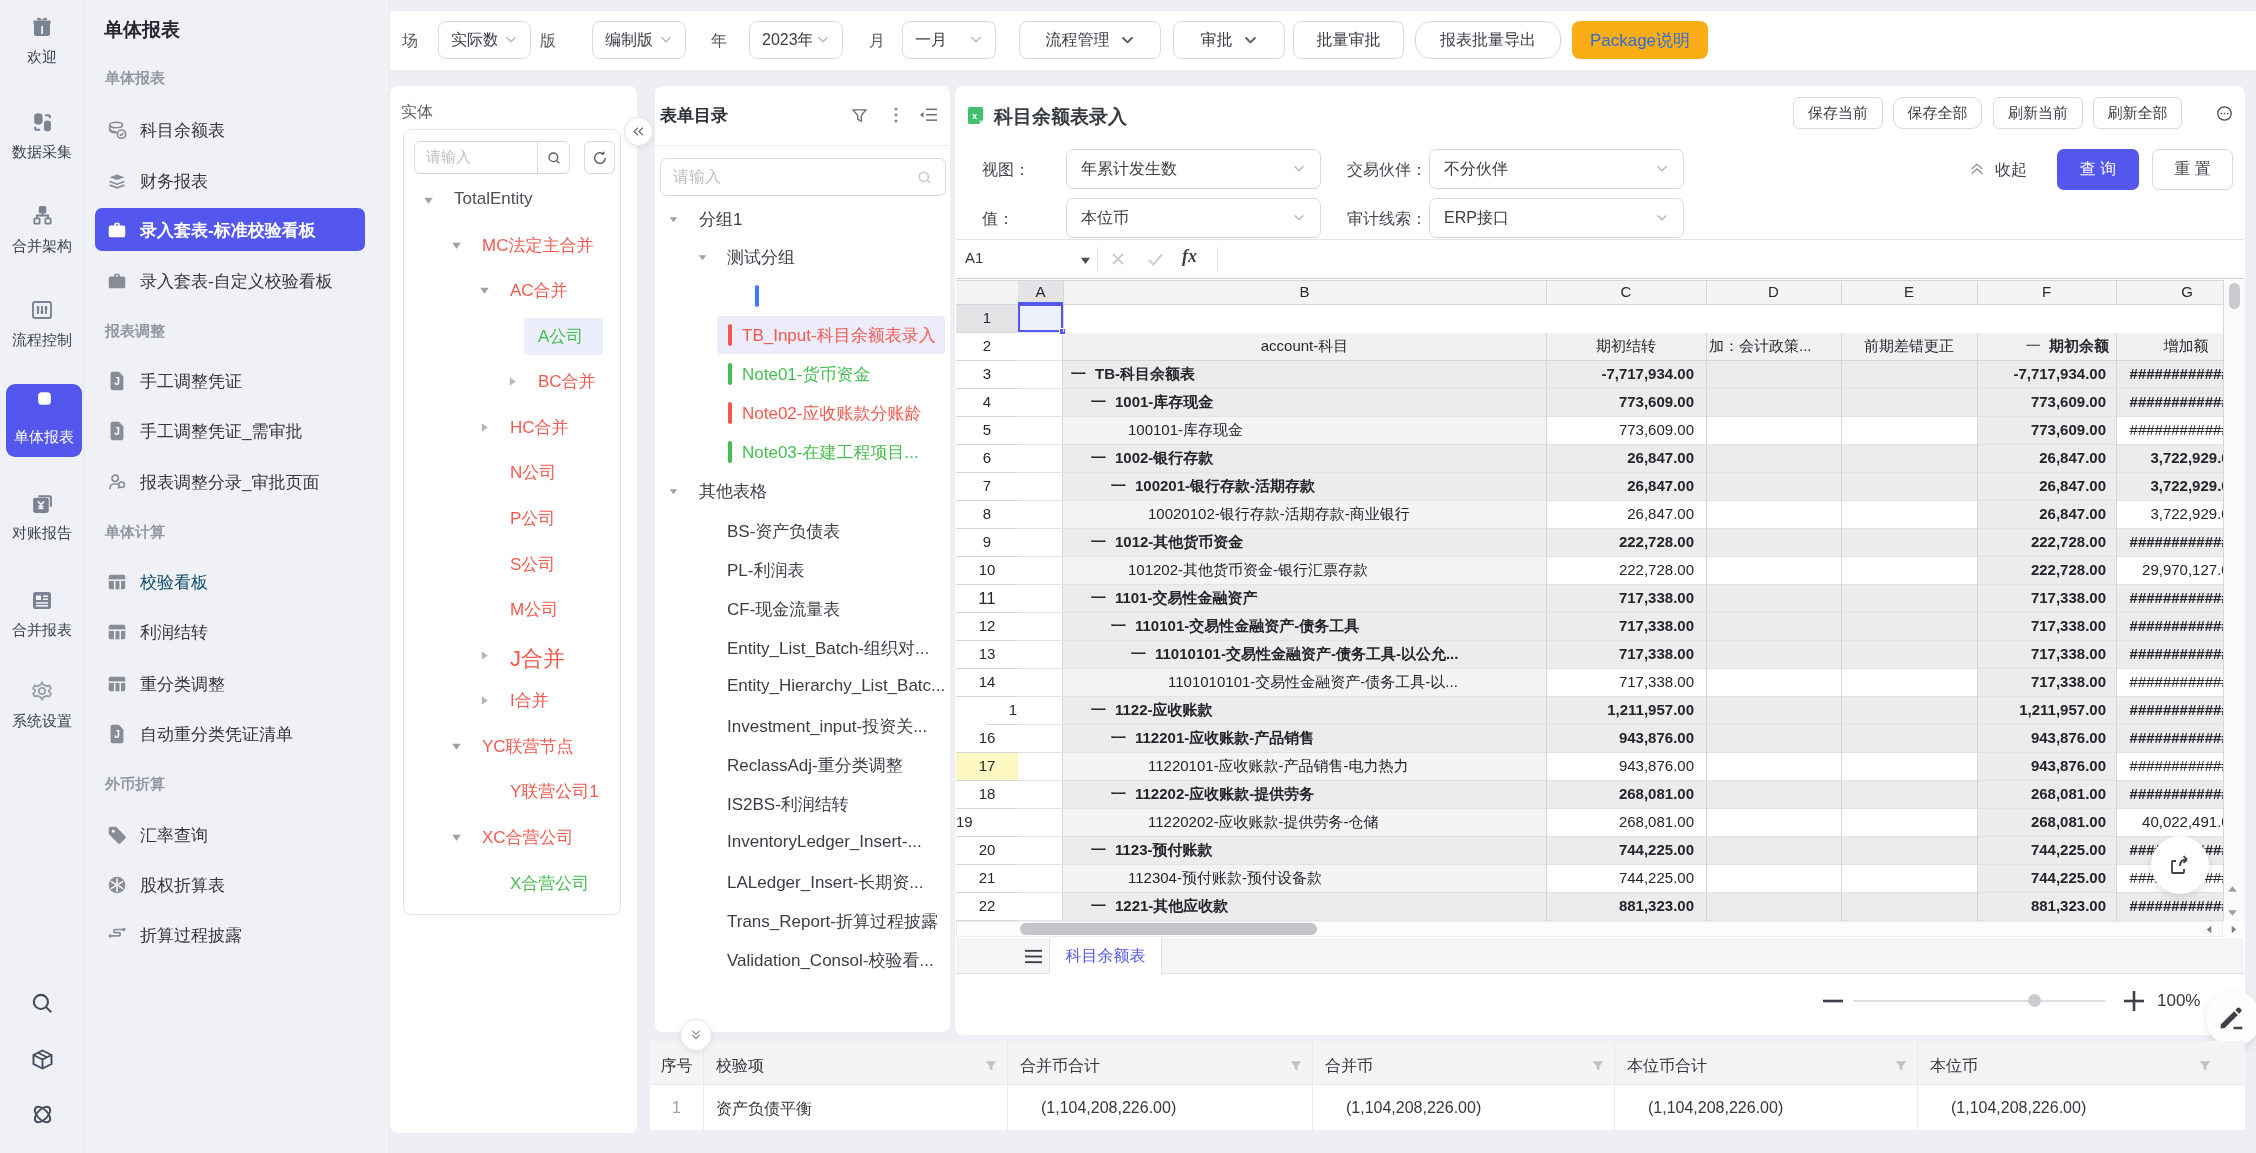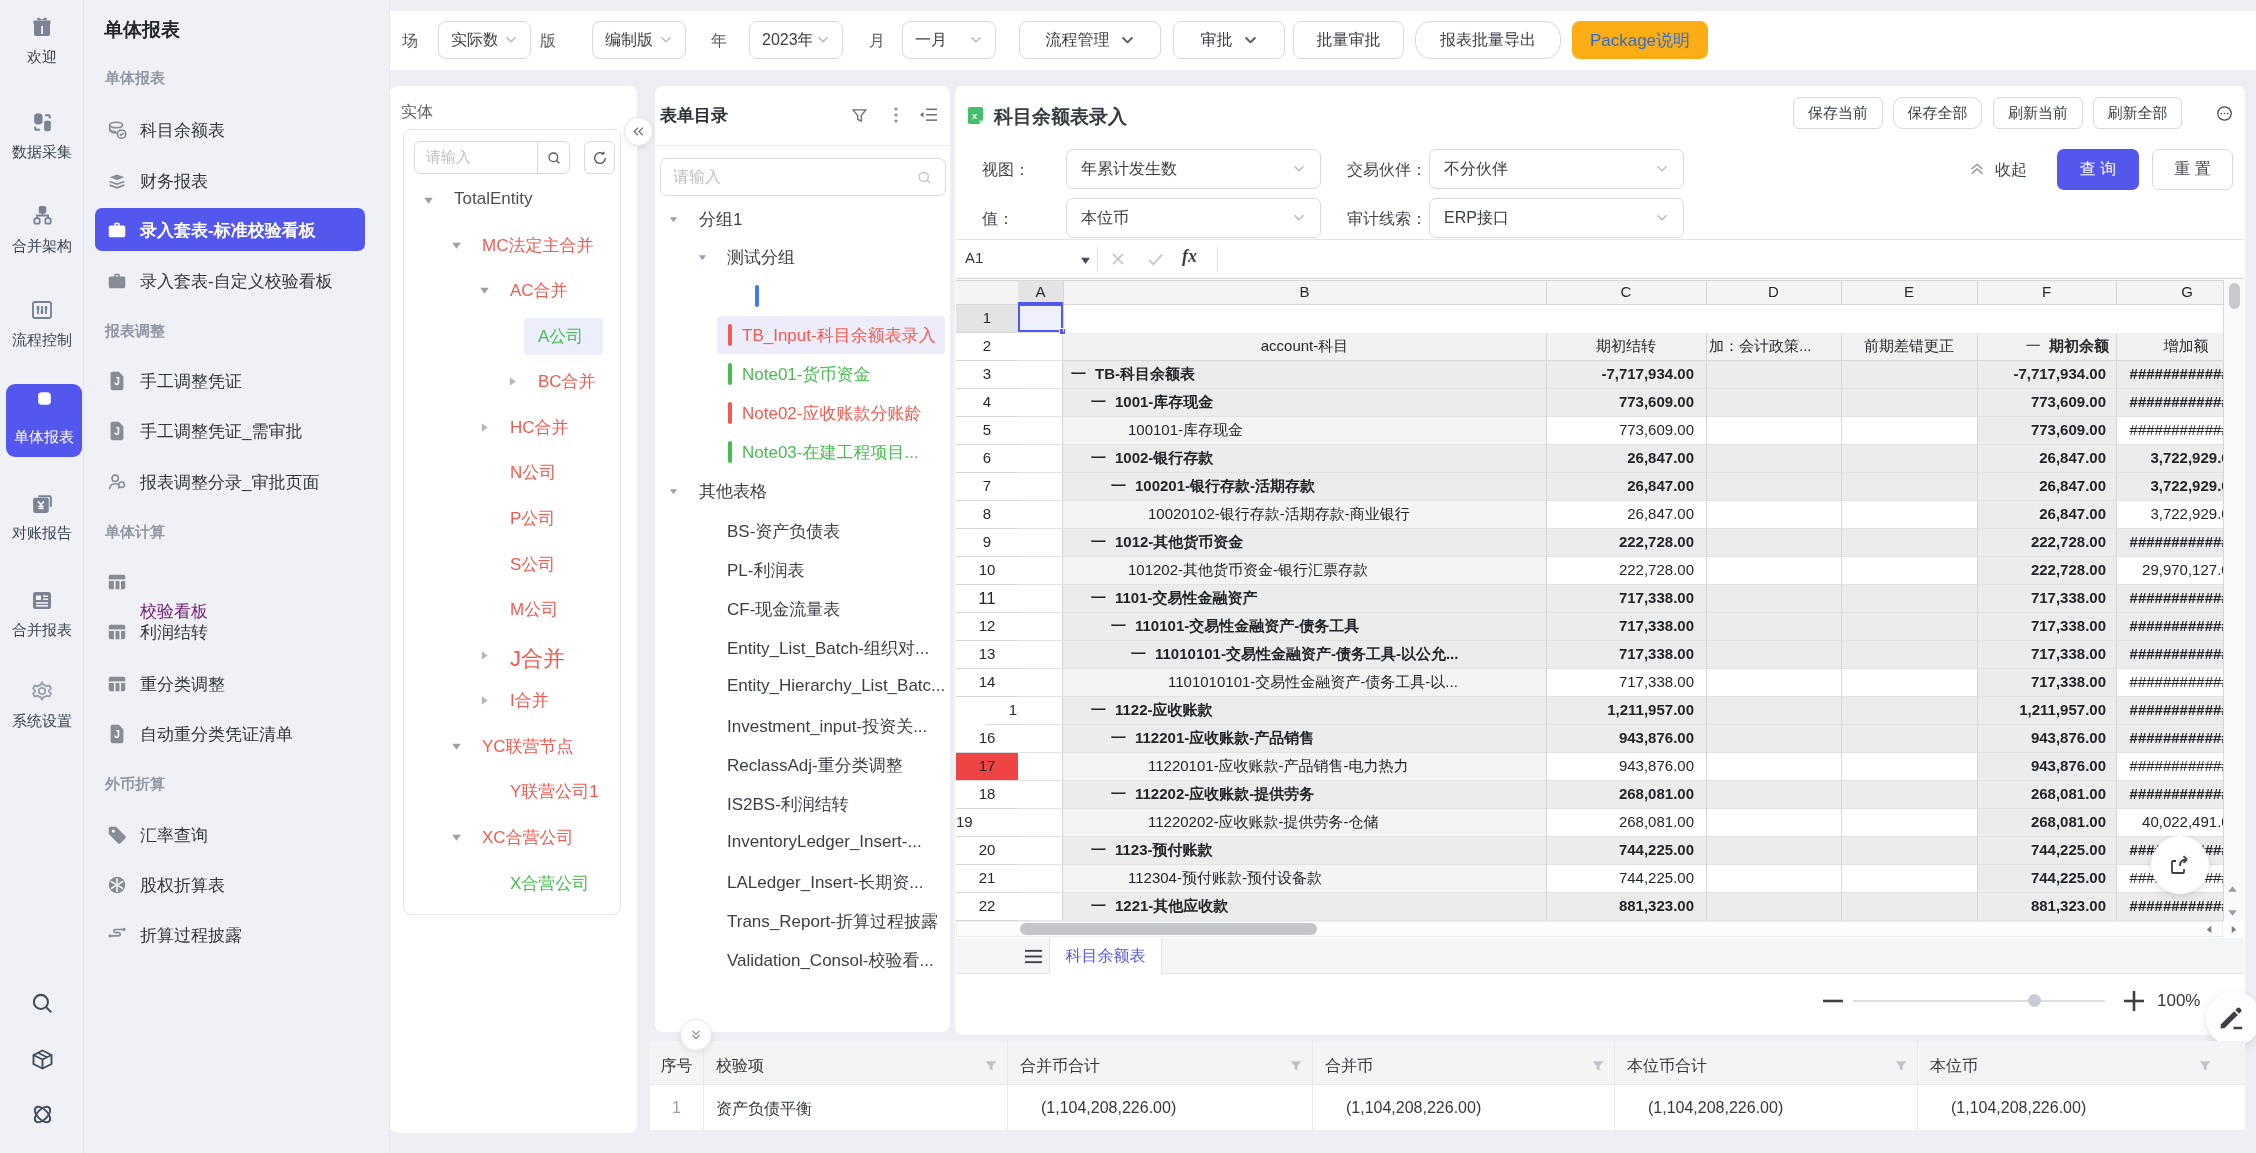--- a/index.html
+++ b/index.html
@@ -164,21 +164,21 @@
 <div class="abs" style="left:140px;top:471px;font-size:17px;color:#32363d;">报表调整分录_审批页面</div>
 <div class="abs" style="left:105px;top:523px;font-size:15px;color:#9298a3;font-weight:bold;">单体计算</div>
 <div class="abs" style="left:106px;top:571px;width:22px;height:22px;">
     <svg width="22" height="22" viewBox="0 0 24 24">
       <rect x="3" y="4" width="18" height="16" rx="2" fill="#878c96"></rect>
       <line x1="3" y1="10" x2="21" y2="10" stroke="#fff" stroke-width="1.5"></line>
       <line x1="9.5" y1="10" x2="9.5" y2="20" stroke="#fff" stroke-width="1.5"></line>
       <line x1="15.5" y1="10" x2="15.5" y2="20" stroke="#fff" stroke-width="1.5"></line>
     </svg>
   </div>
-<div class="abs" style="left:140px;top:600px;font-size:17px;color:#701a75;">校验看板</div>
+<div class="abs" style="left:140px;top:571px;font-size:17px;color:#0c4a6e;">校验看板</div>
 <div class="abs" style="left:106px;top:621px;width:22px;height:22px;">
     <svg width="22" height="22" viewBox="0 0 24 24">
       <rect x="3" y="4" width="18" height="16" rx="2" fill="#878c96"></rect>
       <line x1="3" y1="10" x2="21" y2="10" stroke="#fff" stroke-width="1.5"></line>
       <line x1="9.5" y1="10" x2="9.5" y2="20" stroke="#fff" stroke-width="1.5"></line>
       <line x1="15.5" y1="10" x2="15.5" y2="20" stroke="#fff" stroke-width="1.5"></line>
     </svg>
   </div>
 <div class="abs" style="left:140px;top:621px;font-size:17px;color:#32363d;">利润结转</div>
 <div class="abs" style="left:106px;top:673px;width:22px;height:22px;">
@@ -683,21 +683,21 @@
 <div class="abs" style="left:956px;top:473px;width:62px;height:28px;background:#ffffff;border-bottom:1px solid #d5d6d9;padding-top:4px;text-align:center;font-size:15px;color:#26282c;">7</div>
 <div class="abs" style="left:956px;top:501px;width:62px;height:28px;background:#ffffff;border-bottom:1px solid #d5d6d9;padding-top:4px;text-align:center;font-size:15px;color:#26282c;">8</div>
 <div class="abs" style="left:956px;top:529px;width:62px;height:28px;background:#ffffff;border-bottom:1px solid #d5d6d9;padding-top:4px;text-align:center;font-size:15px;color:#26282c;">9</div>
 <div class="abs" style="left:956px;top:557px;width:62px;height:28px;background:#ffffff;border-bottom:1px solid #d5d6d9;padding-top:4px;text-align:center;font-size:15px;color:#26282c;">10</div>
 <div class="abs" style="left:956px;top:585px;width:62px;height:28px;background:#ffffff;border-bottom:1px solid #d5d6d9;padding-top:4px;text-align:center;font-size:17px;color:#26282c;">11</div>
 <div class="abs" style="left:956px;top:613px;width:62px;height:28px;background:#ffffff;border-bottom:1px solid #d5d6d9;padding-top:4px;text-align:center;font-size:15px;color:#26282c;">12</div>
 <div class="abs" style="left:956px;top:641px;width:62px;height:28px;background:#ffffff;border-bottom:1px solid #d5d6d9;padding-top:4px;text-align:center;font-size:15px;color:#26282c;">13</div>
 <div class="abs" style="left:956px;top:669px;width:62px;height:28px;background:#ffffff;border-bottom:1px solid #d5d6d9;padding-top:4px;text-align:center;font-size:15px;color:#26282c;">14</div>
 <div class="abs" style="left:956px;top:697px;width:62px;height:28px;background:#ffffff;border-bottom:1px solid #d5d6d9;padding-top:4px;text-align:center;font-size:15px;color:#26282c;margin-left:30px;">15</div>
 <div class="abs" style="left:956px;top:725px;width:62px;height:28px;background:#ffffff;border-bottom:1px solid #d5d6d9;padding-top:4px;text-align:center;font-size:15px;color:#26282c;">16</div>
-<div class="abs" style="left:956px;top:753px;width:62px;height:28px;background:#ef4444;border-bottom:1px solid #d5d6d9;padding-top:4px;text-align:center;font-size:15px;color:#26282c;">17</div>
+<div class="abs" style="left:956px;top:753px;width:62px;height:28px;background:#fef9c3;border-bottom:1px solid #d5d6d9;padding-top:4px;text-align:center;font-size:15px;color:#26282c;">17</div>
 <div class="abs" style="left:956px;top:781px;width:62px;height:28px;background:#ffffff;border-bottom:1px solid #d5d6d9;padding-top:4px;text-align:center;font-size:15px;color:#26282c;">18</div>
 <div class="abs" style="left:956px;top:809px;width:62px;height:28px;background:#ffffff;border-bottom:1px solid #d5d6d9;padding-top:4px;font-size:15px;color:#26282c;">19</div>
 <div class="abs" style="left:956px;top:837px;width:62px;height:28px;background:#ffffff;border-bottom:1px solid #d5d6d9;padding-top:4px;text-align:center;font-size:15px;color:#26282c;">20</div>
 <div class="abs" style="left:956px;top:865px;width:62px;height:28px;background:#ffffff;border-bottom:1px solid #d5d6d9;padding-top:4px;text-align:center;font-size:15px;color:#26282c;">21</div>
 <div class="abs" style="left:956px;top:893px;width:62px;height:28px;background:#ffffff;border-bottom:1px solid #d5d6d9;padding-top:4px;text-align:center;font-size:15px;color:#26282c;">22</div>
 <div class="abs" style="left:1018px;top:305px;width:45px;height:616px;background:#fff;border-right:1px solid #d5d6d9;"></div>
 <div class="abs" style="left:1018px;top:332px;width:45px;height:1px;background:#e3e3e5;"></div>
 <div class="abs" style="left:1018px;top:360px;width:45px;height:1px;background:#e3e3e5;"></div>
 <div class="abs" style="left:1018px;top:388px;width:45px;height:1px;background:#e3e3e5;"></div>
 <div class="abs" style="left:1018px;top:416px;width:45px;height:1px;background:#e3e3e5;"></div>

